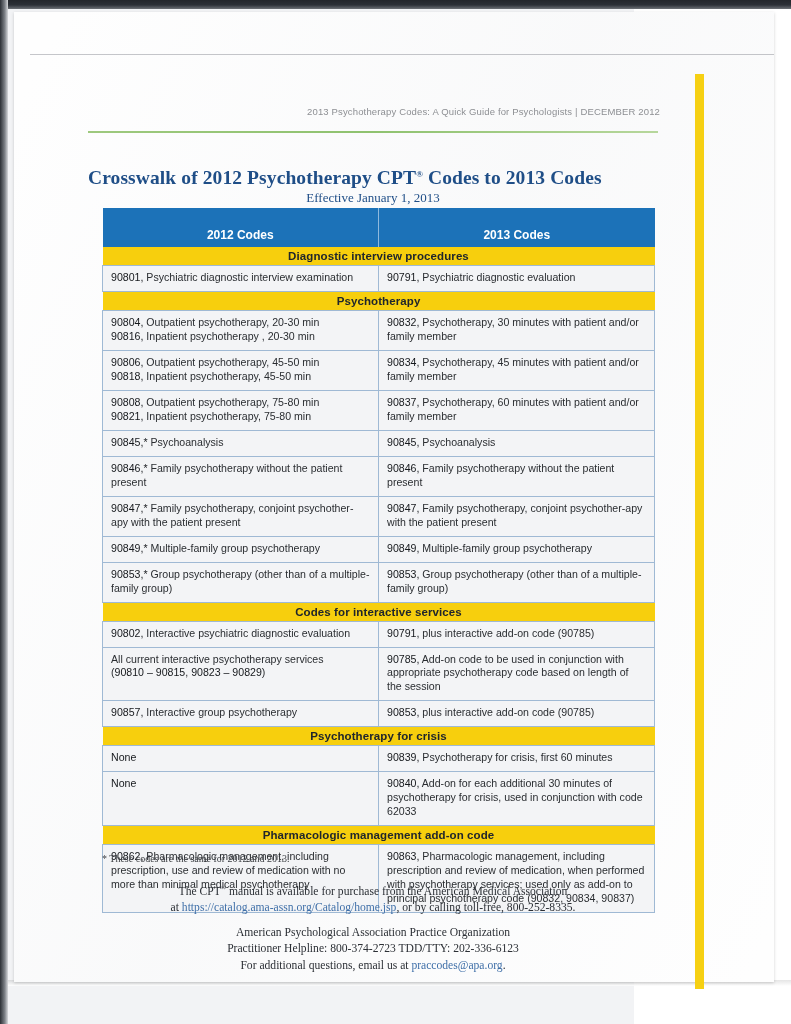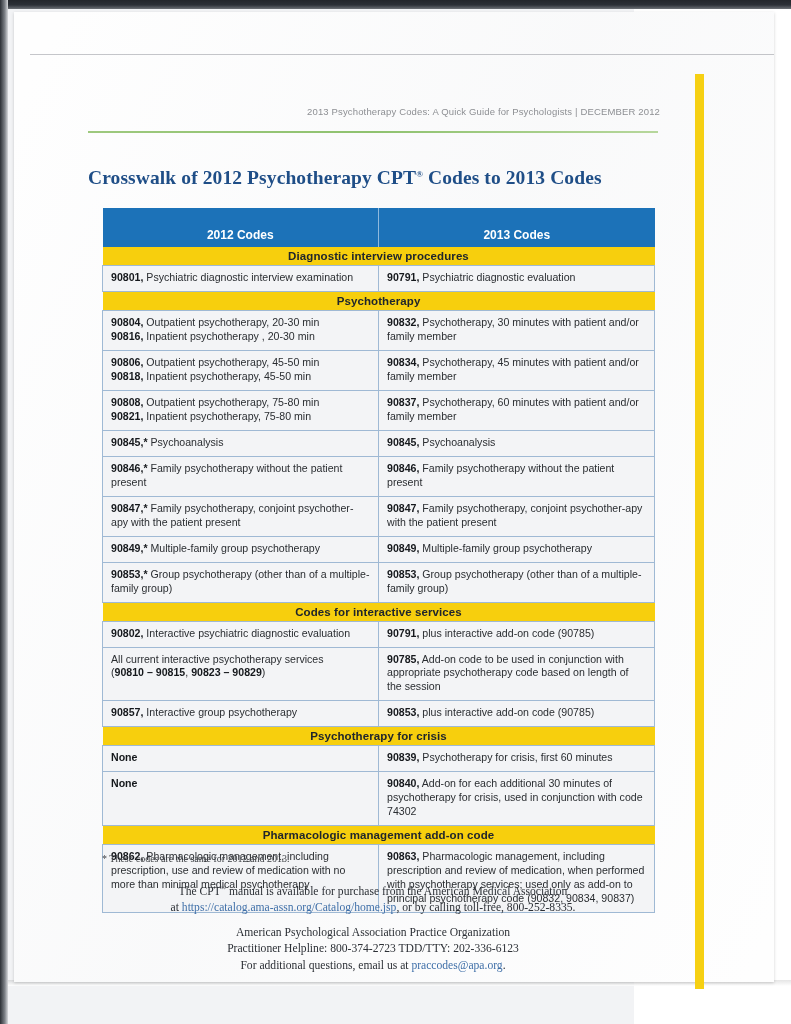--- a/index.html
+++ b/index.html
@@ -138,21 +138,21 @@
 
   .datarow td {
     background: #f3f4f6;
     border: 1px solid #9fb9d4;
     padding: 5px 8px 6px 8px;
     font-size: 10.6px;
     line-height: 1.32;
     color: #2a2d31;
     font-family: "Liberation Sans", sans-serif;
   }
-  .datarow td b, .datarow td strong { color: #15181c; font-weight: bold; }
+  .datarow td b, .datarow td strong { color: #15181c; font-weight: normal; }
 
   
   .footnote {
     position: absolute;
     left: 88px; top: 841px;
     font-family: "Liberation Serif", serif;
     font-size: 10px;
     color: #3c3f44;
   }
   .footer {
@@ -182,20 +182,21 @@
 
     <div class="paper-fold"></div>
     <div class="yellow-rail"></div>
 
     <div class="runhead">2013 Psychotherapy Codes: A Quick Guide for Psychologists  |  DECEMBER 2012</div>
     <div class="rule-green"></div>
 
     <div class="doc-title">
       <span>Crosswalk of 2012 Psychotherapy CPT</span><sup>®</sup><span> Codes to 2013 Codes</span>
     </div>
+    <div class="doc-subtitle">Effective January 1, 2013</div>
 
     <table id="crosswalk">
       <colgroup>
           <col style="width:276px">
           <col style="width:276px">
         </colgroup>
       <thead>
         <tr>
           <th class="colhead">2012 Codes</th>
           <th class="colhead">2013 Codes</th>
@@ -261,21 +262,21 @@
           </tr>
           <tr class="section-band">
             <td colspan="2">Psychotherapy for crisis</td>
           </tr>
           <tr class="datarow">
             <td><span><b>None</b></span><span></span></td>
             <td><span><b>90839,</b></span><span> Psychotherapy for crisis, first 60 minutes</span></td>
           </tr>
           <tr class="datarow">
             <td><span><b>None</b></span><span></span></td>
-            <td><span><b>90840,</b></span><span> Add-on for each additional 30 minutes of psychotherapy for crisis, used in conjunction with code 74302</span></td>
+            <td><span><b>90840,</b></span><span> Add-on for each additional 30 minutes of psychotherapy for crisis, used in conjunction with code 62033</span></td>
           </tr>
           <tr class="section-band">
             <td colspan="2">Pharmacologic management add-on code</td>
           </tr>
           <tr class="datarow">
             <td><span><b>90862,</b></span><span> Pharmacologic management, including prescription, use and review of medication with no more than minimal medical psychotherapy</span></td>
             <td><span><b>90863,</b></span><span> Pharmacologic management, including prescription and review of medication, when performed with psychotherapy services; used only as add-on to principal psychotherapy code (90832, 90834, 90837)</span></td>
           </tr>
         </tbody>
     </table>

